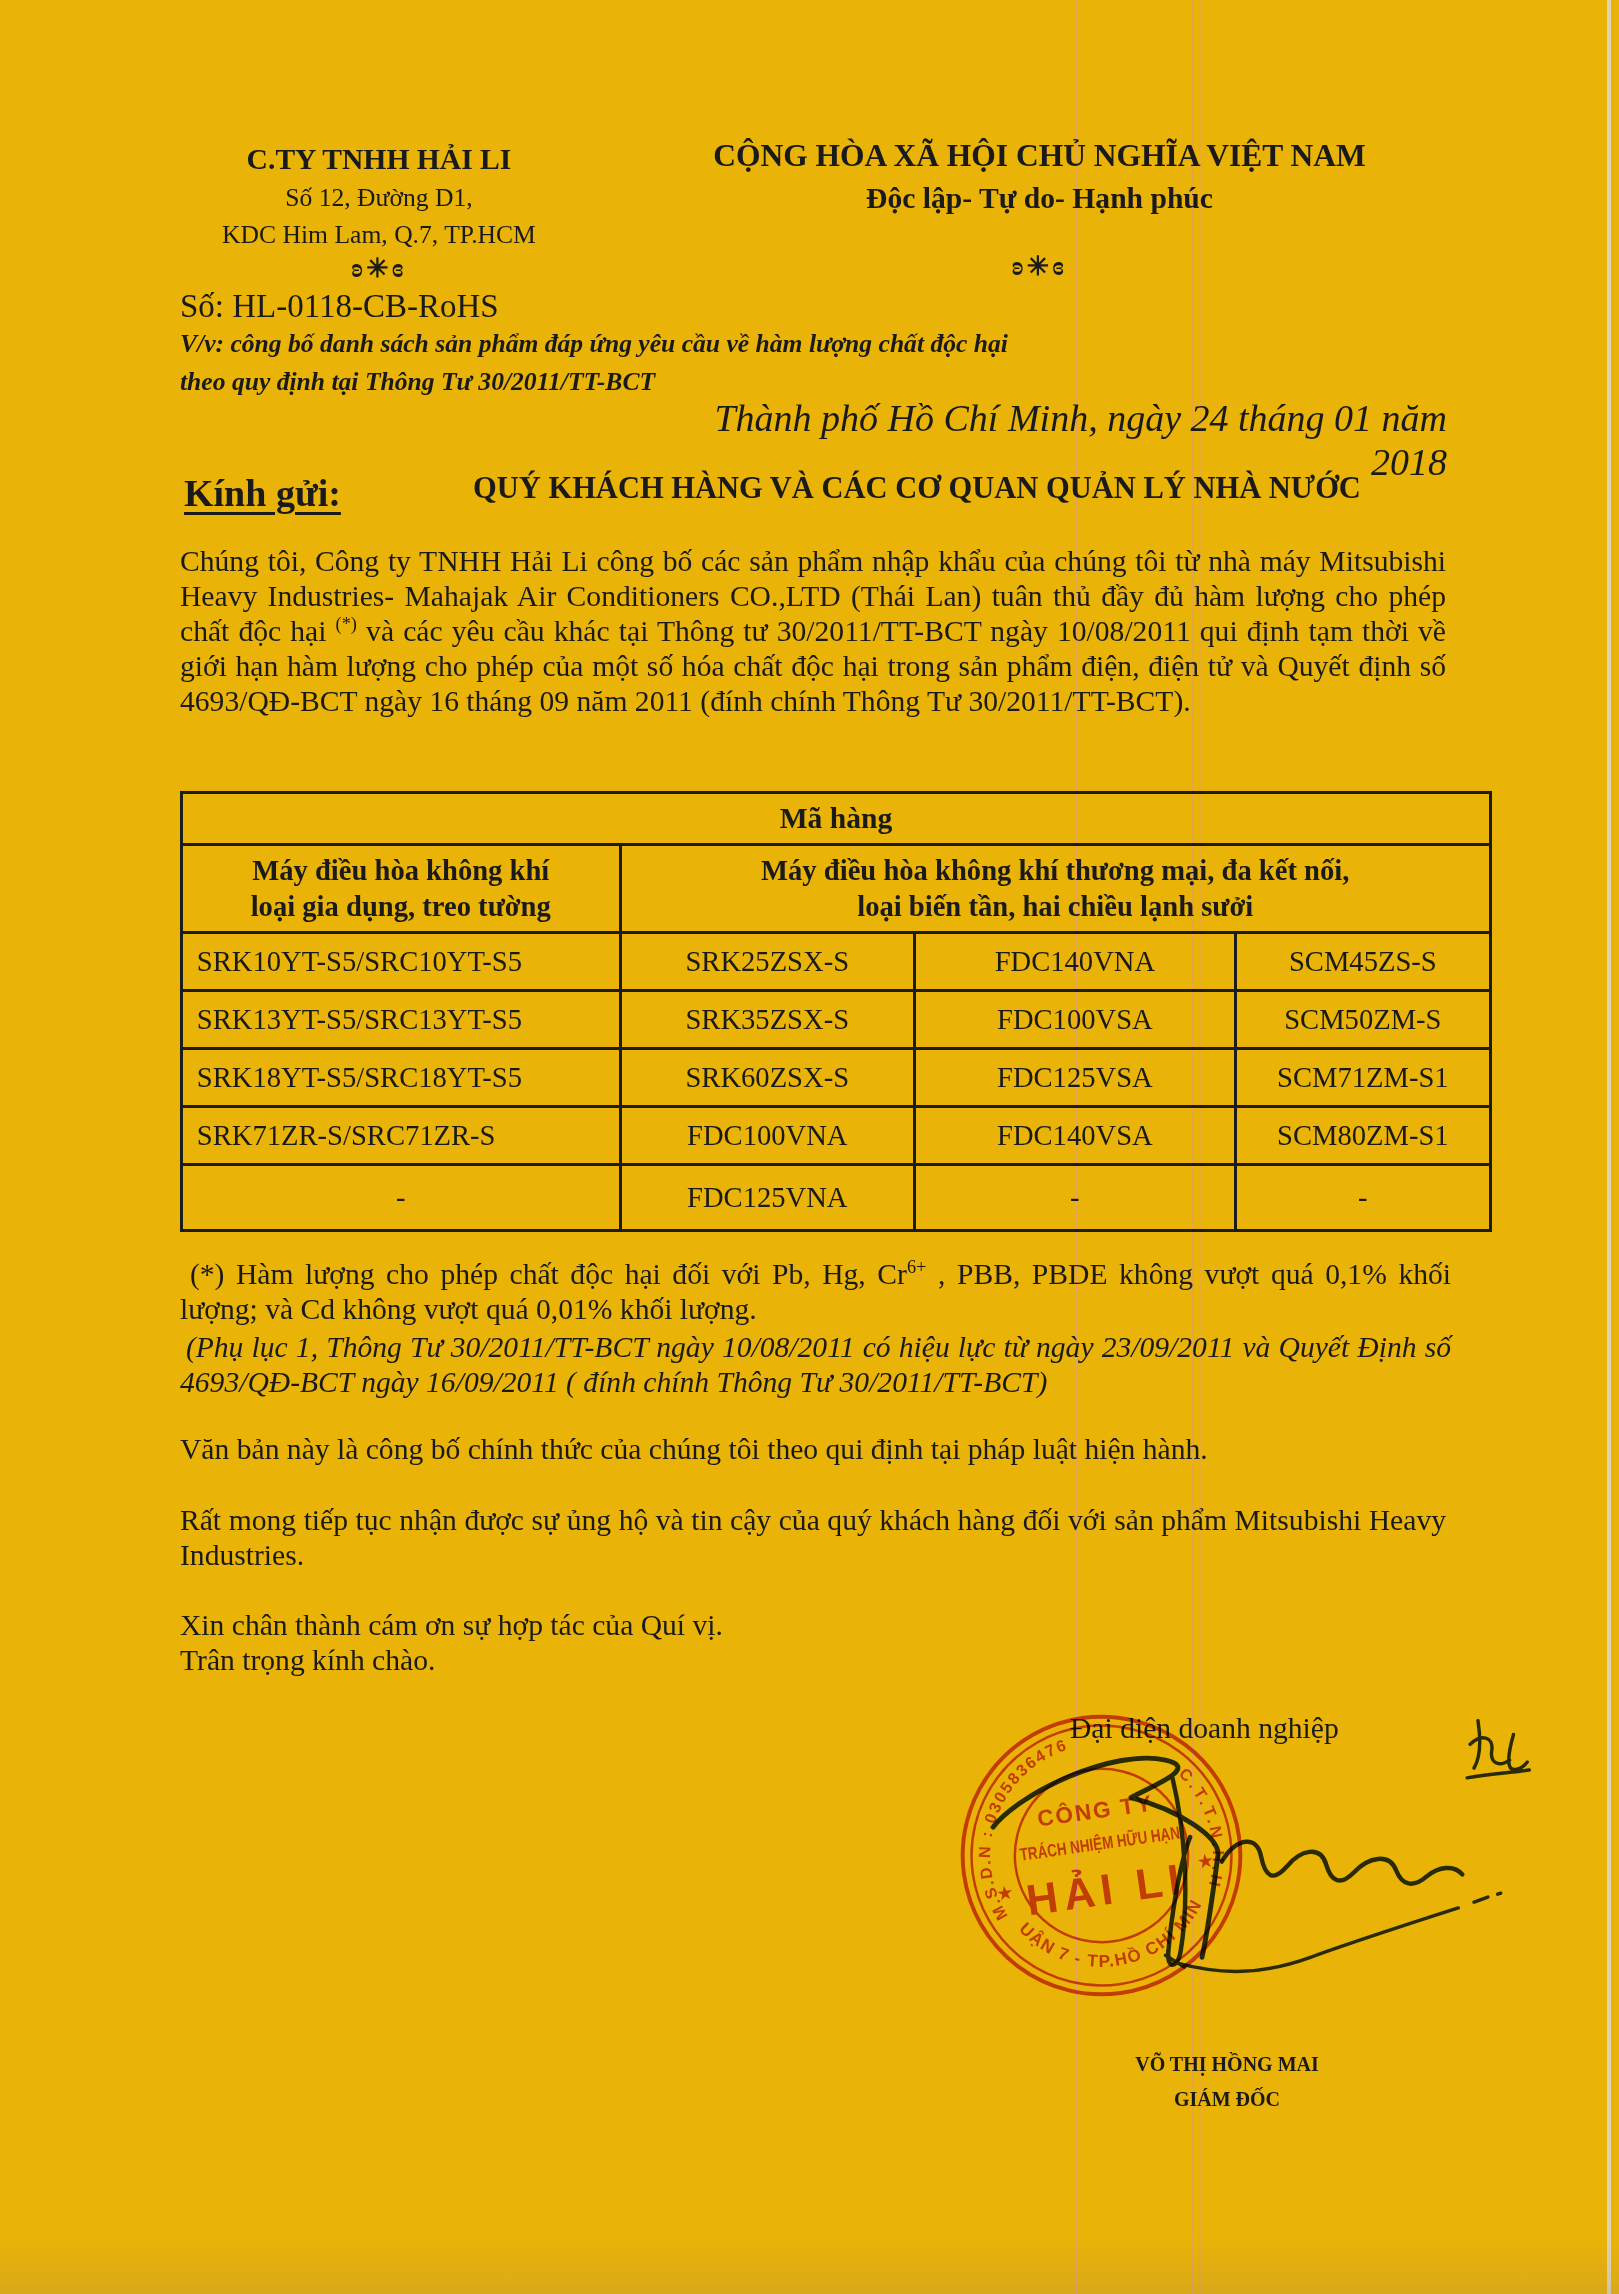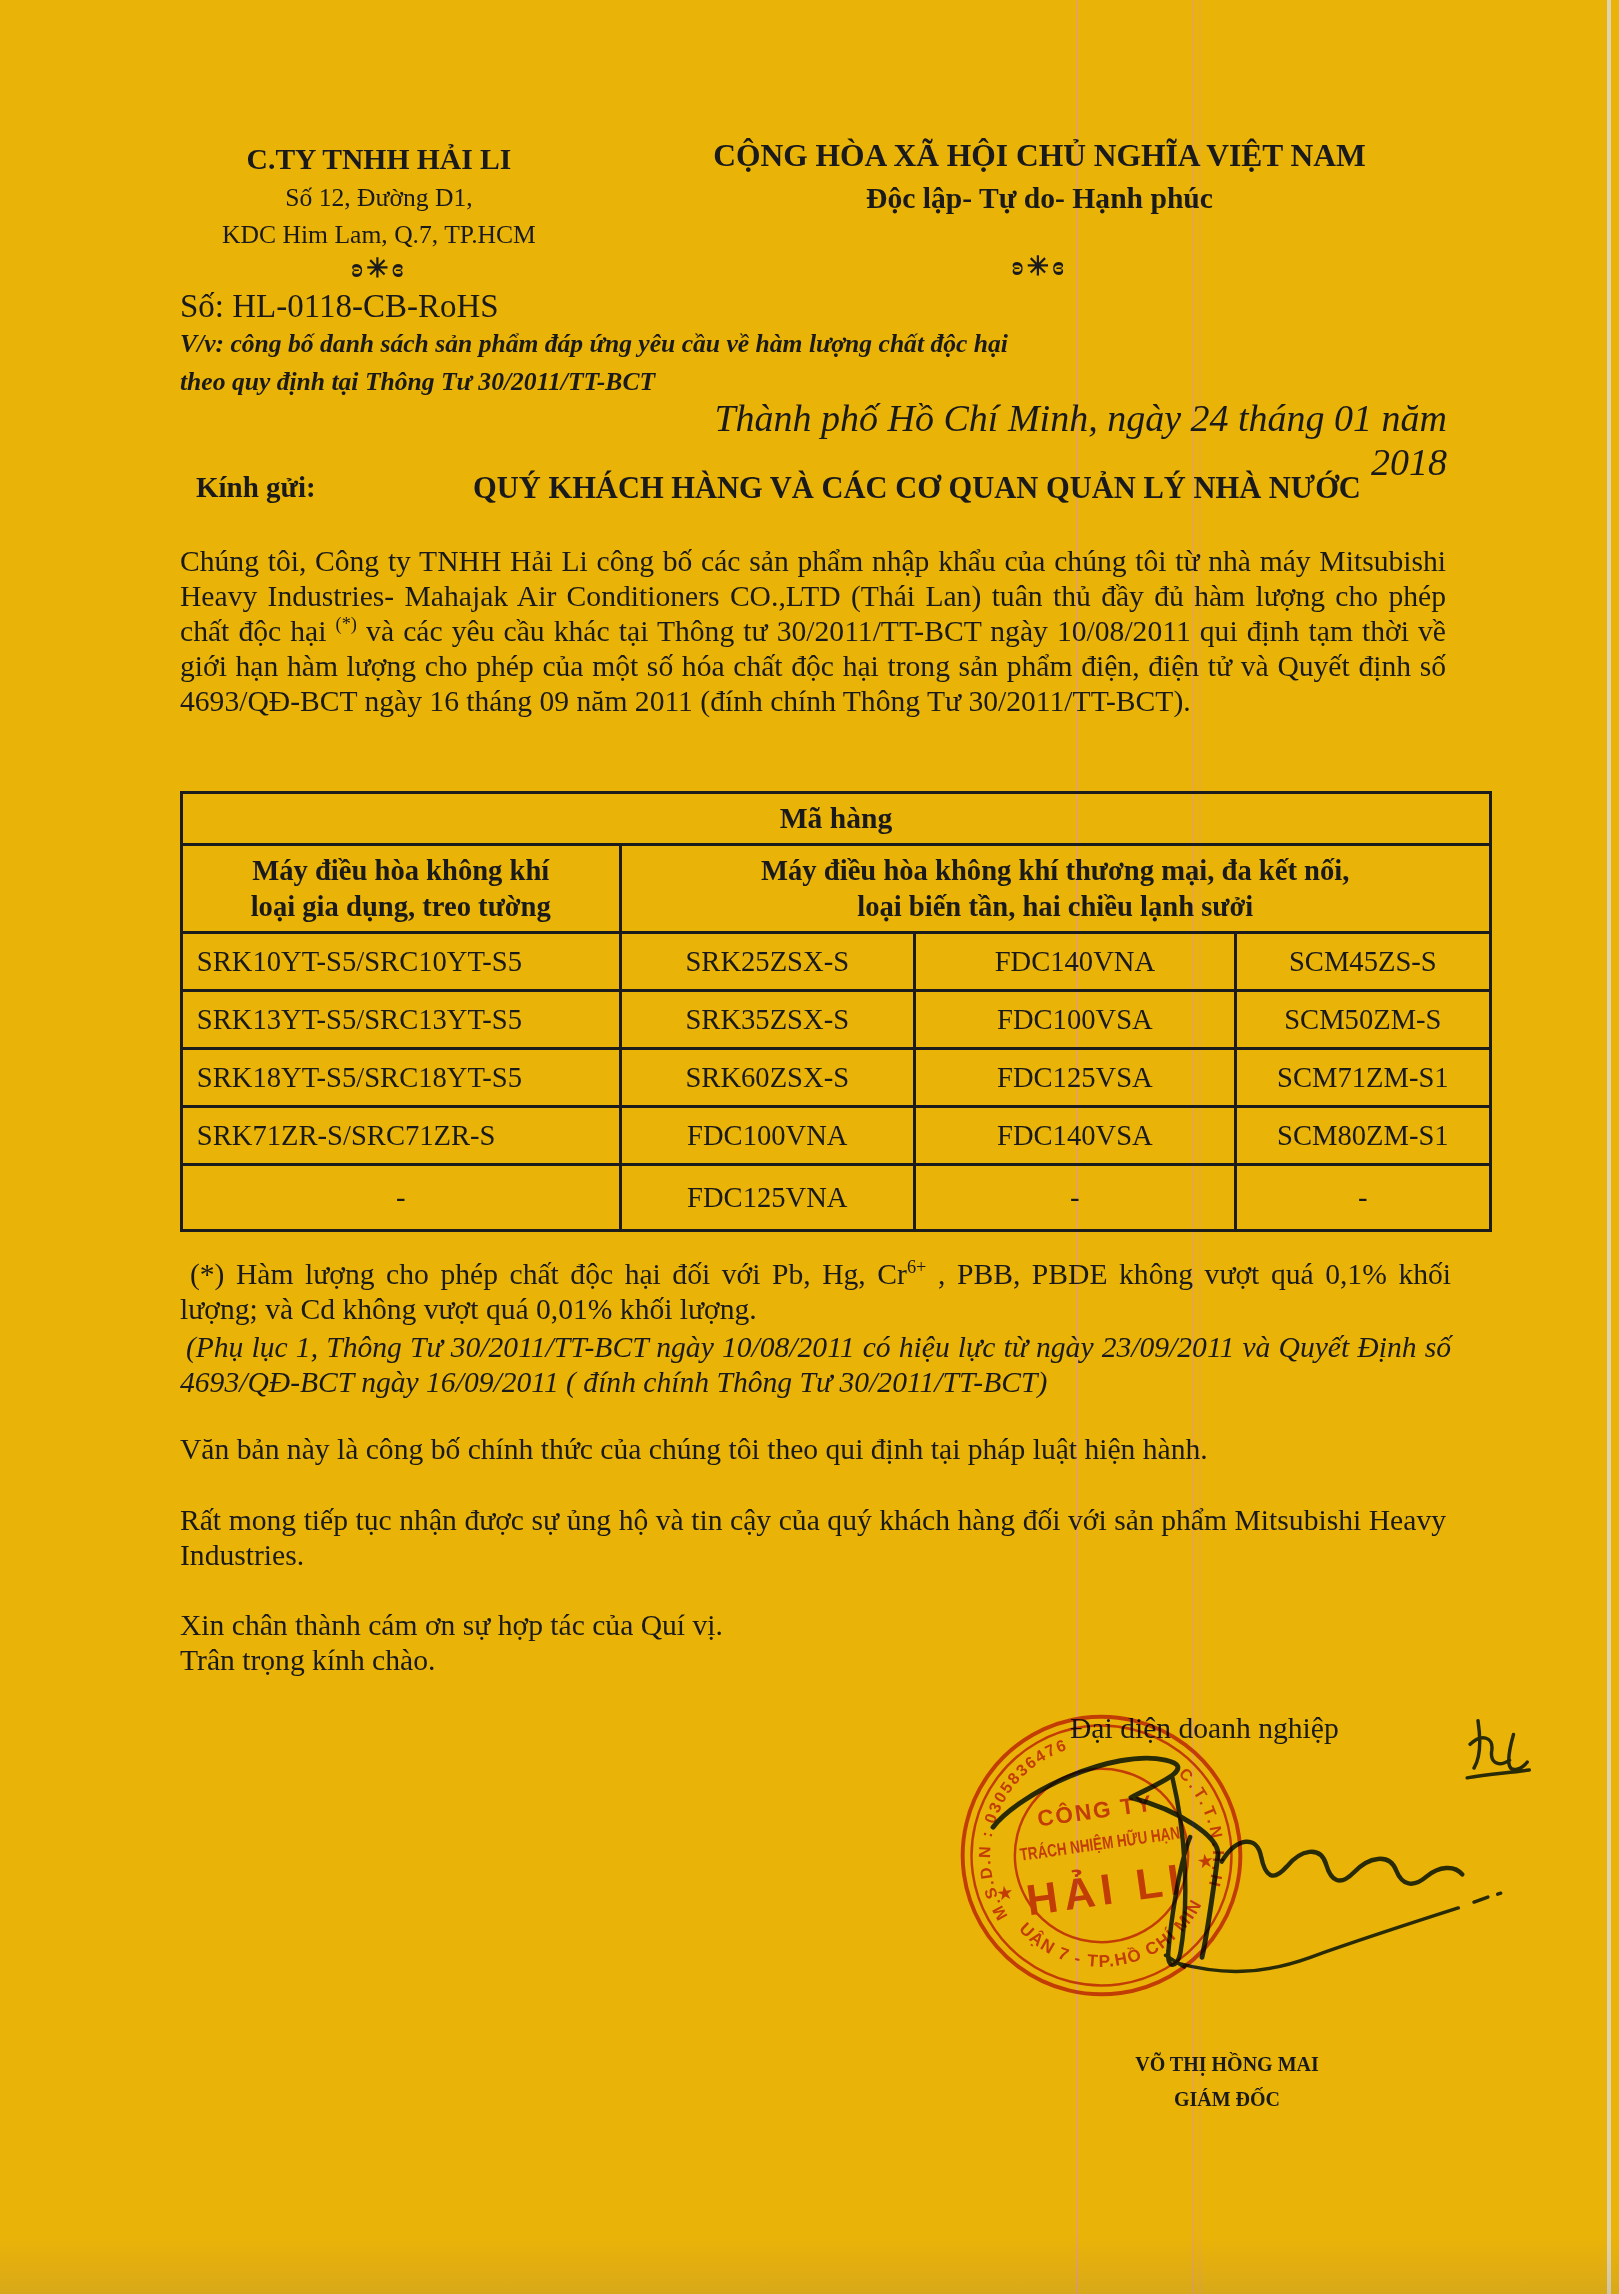--- a/index.html
+++ b/index.html
@@ -28,21 +28,21 @@
   .orn-left{left:167px; top:252px; width:424px; font-size:26.6px; letter-spacing:3px;}
   .nat-title{left:611px; top:138px; width:857px; font-size:31.5px;}
   .nat-motto{left:611px; top:182px; width:857px; font-size:29.6px;}
   .orn-right{left:611px; top:250px; width:857px; font-size:26.6px; letter-spacing:3px;}
 
   .doc-number{left:180px; top:288px; font-size:33px;}
   .subject1{left:180px; top:329px; font-size:25.6px;}
   .subject2{left:180px; top:367px; font-size:25.6px;}
   .dateline{left:690px; top:396px; width:757px; text-align:right; font-size:38px;}
 
-  .salute-label{left:196px; top:471px; font-size:29px; text-underline-offset:5.9px; text-decoration-thickness:3px;}
+  .salute-label{left:184px; top:471px; font-size:38px; text-decoration:underline; text-underline-offset:5.9px; text-decoration-thickness:3px;}
   .salute-target{left:473px; top:471px; font-size:30.5px;}
 
   .body-par{left:180px; top:544px; width:1266px; font-size:29.6px; line-height:35px;}
 
   
   .mtable{position:absolute; left:180px; top:791px; width:1312px; border-collapse:collapse; table-layout:fixed;}
   .mtable td{border:3px solid #1c1c1c; font-size:28.6px; text-align:center; vertical-align:middle; padding:0 5.9px; overflow:hidden;}
   .mtable .hrow1 td{height:49px; font-size:29.6px; font-weight:bold;}
   .mtable .hrow2 td{height:85px; font-weight:bold; line-height:36px;}
   .mtable .drow td{height:55px;}

